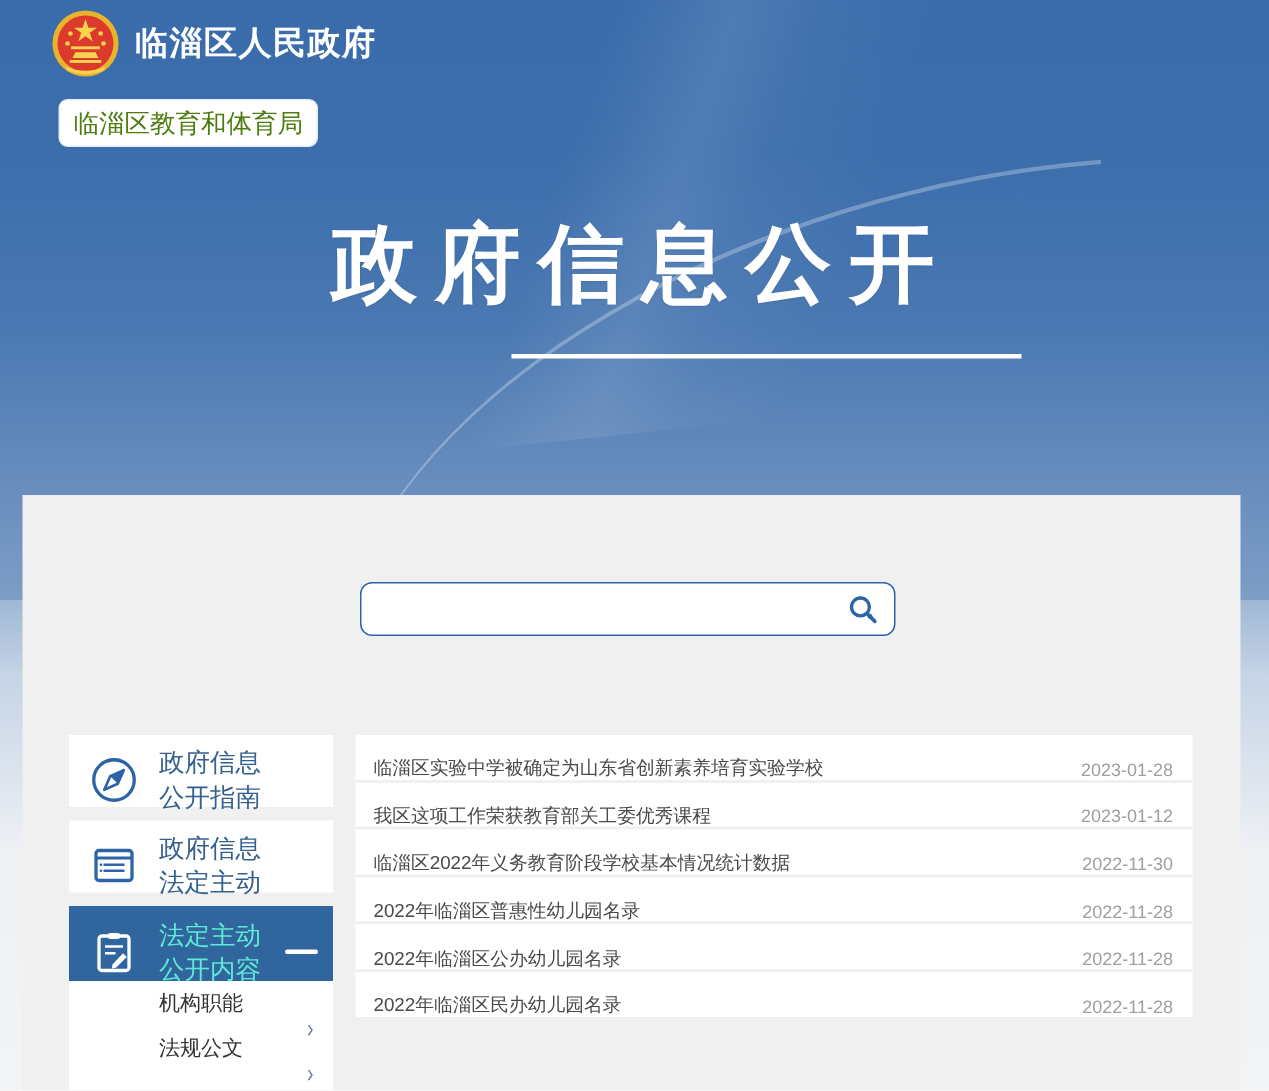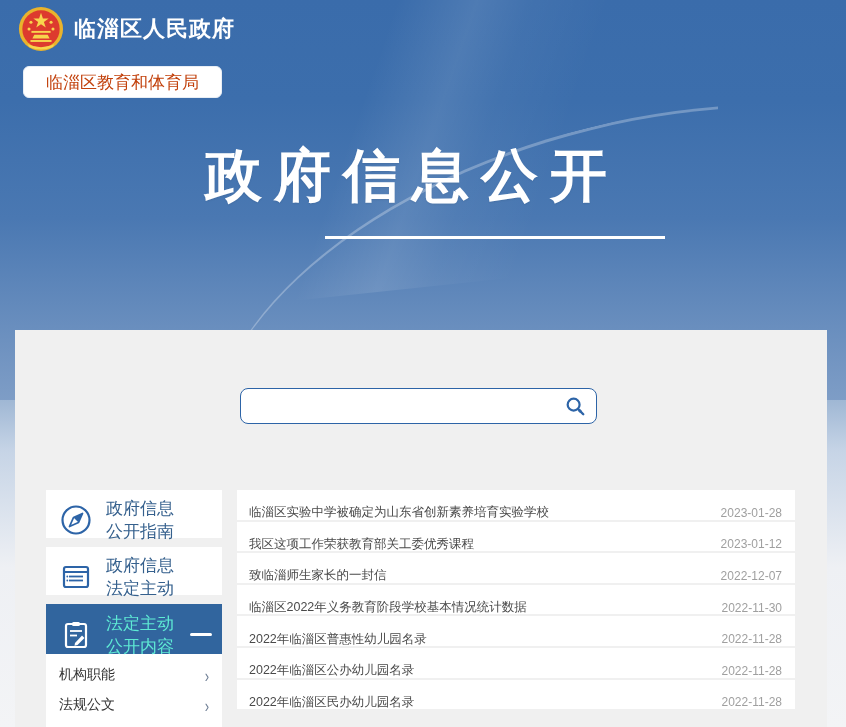--- a/index.html
+++ b/index.html
@@ -8,42 +8,42 @@
 
   .page {
     position:relative; width:846px; height:727px; overflow:hidden;
     background:linear-gradient(180deg,
       #3a6cab 0%, #3c6eac 14%, #4a78b2 30%,
       #7e9dc6 55%, #a9bfd9 45.4%, #9fb7d4 46%,
       #c6d4e6 62%, #eef0f4 78%, #f3f4f6 100%);
   }
 
   
-  .hero { position:absolute; top:0; left:0; width:718px; height:330px; overflow:hidden; }
+  .hero { position:absolute; top:0; left:16px; width:718px; height:330px; overflow:hidden; }
   .hero::before {
     content:""; position:absolute; top:-140px; left:-120px; width:1200px; height:420px;
     background:linear-gradient(115deg, transparent 42%, rgba(255,255,255,.10) 48%, rgba(255,255,255,.04) 52%, transparent 58%);
     transform:rotate(-6deg);
   }
   .hero::after {
     content:""; position:absolute; top:120px; left:200px; width:900px; height:500px;
     border-radius:50%;
     border-top:3px solid rgba(255,255,255,.28);
     transform:rotate(-14deg);
   }
 
   .brand { position:absolute; top:6px; left:18px; display:flex; align-items:center; z-index:3; }
   .emblem { width:46px; height:46px; display:block; }
   .gov-name { margin-left:10px; color:#ffffff; font-size:22px; font-weight:bold; letter-spacing:1px; }
 
   .dept-btn {
     position:absolute; top:66px; left:23px; z-index:3;
-    height:32px; padding:0 22px; background:#ffffff; border:1px solid #e8eef5;
+    height:32px; padding:0 9px; background:#ffffff; border:1px solid #e8eef5;
     border-radius:6px; display:flex; align-items:center;
-    color:#c2410c; font-size:17px; cursor:pointer;
+    color:#4d7c0f; font-size:17px; cursor:pointer;
   }
 
   .hero-title-wrap { position:absolute; top:138px; left:0; width:846px; text-align:center; z-index:3;padding-left:48px; }
   .hero-title {
     display:inline-block; margin-right:70px;
     color:#ffffff; font-size:57px; font-weight:bold; letter-spacing:12px;
     text-shadow:0 1px 2px rgba(0,0,0,.08);
   }
   .hero-underline { position:absolute; left:325px; top:236px; width:340px; height:3px; background:#ffffff; z-index:3; }
 
@@ -74,21 +74,21 @@
   }
   .side-card .icon { width:36px; height:36px; flex:0 0 36px; color:#2d64a7; display:flex; align-items:center; justify-content:center; }
   .side-card .lbl { margin-left:12px; font-size:17px; line-height:23px; white-space:nowrap; }
   .side-card.active { background:#31659e; color:#5eead4; height:50px; margin-bottom:0; }
   .side-card.active .icon { color:#ffffff; }
   .active-dash { margin-left:auto; width:22px; height:3px; background:#ffffff; border-radius:2px; }
 
   .submenu { background:#ffffff; width:176px; padding:6px 0 40px 0; }
   .submenu-item {
     height:30px; display:flex; align-items:center; padding:0 13px; cursor:pointer;
-    color:#333333; font-size:14px;
+    color:#333333; font-size:14px;flex-direction:column;
   }
   .submenu-item .chev { margin-left:auto; color:#6f7f95; font-size:13px; transform:scaleY(1.35); }
 
   
   .news { position:absolute; left:222px; top:160px; width:558px; }
   .news-row {
     width:558px; height:31.6px; background:#ffffff;
     border-bottom:2px solid #f0f0f0;
     display:flex; align-items:center; padding:16px 13px 0 12px; cursor:pointer;
   }
@@ -206,24 +206,20 @@
 
       <div class="news-row">
         <span class="news-title">临淄区实验中学被确定为山东省创新素养培育实验学校</span>
         <span class="news-date">2023-01-28</span>
       </div>
       <div class="news-row">
         <span class="news-title">我区这项工作荣获教育部关工委优秀课程</span>
         <span class="news-date">2023-01-12</span>
       </div>
       <div class="news-row">
-        <span class="news-title">致临淄师生家长的一封信</span>
-        <span class="news-date">2022-12-07</span>
-      </div>
-      <div class="news-row">
         <span class="news-title">临淄区2022年义务教育阶段学校基本情况统计数据</span>
         <span class="news-date">2022-11-30</span>
       </div>
       <div class="news-row">
         <span class="news-title">2022年临淄区普惠性幼儿园名录</span>
         <span class="news-date">2022-11-28</span>
       </div>
       <div class="news-row">
         <span class="news-title">2022年临淄区公办幼儿园名录</span>
         <span class="news-date">2022-11-28</span>

